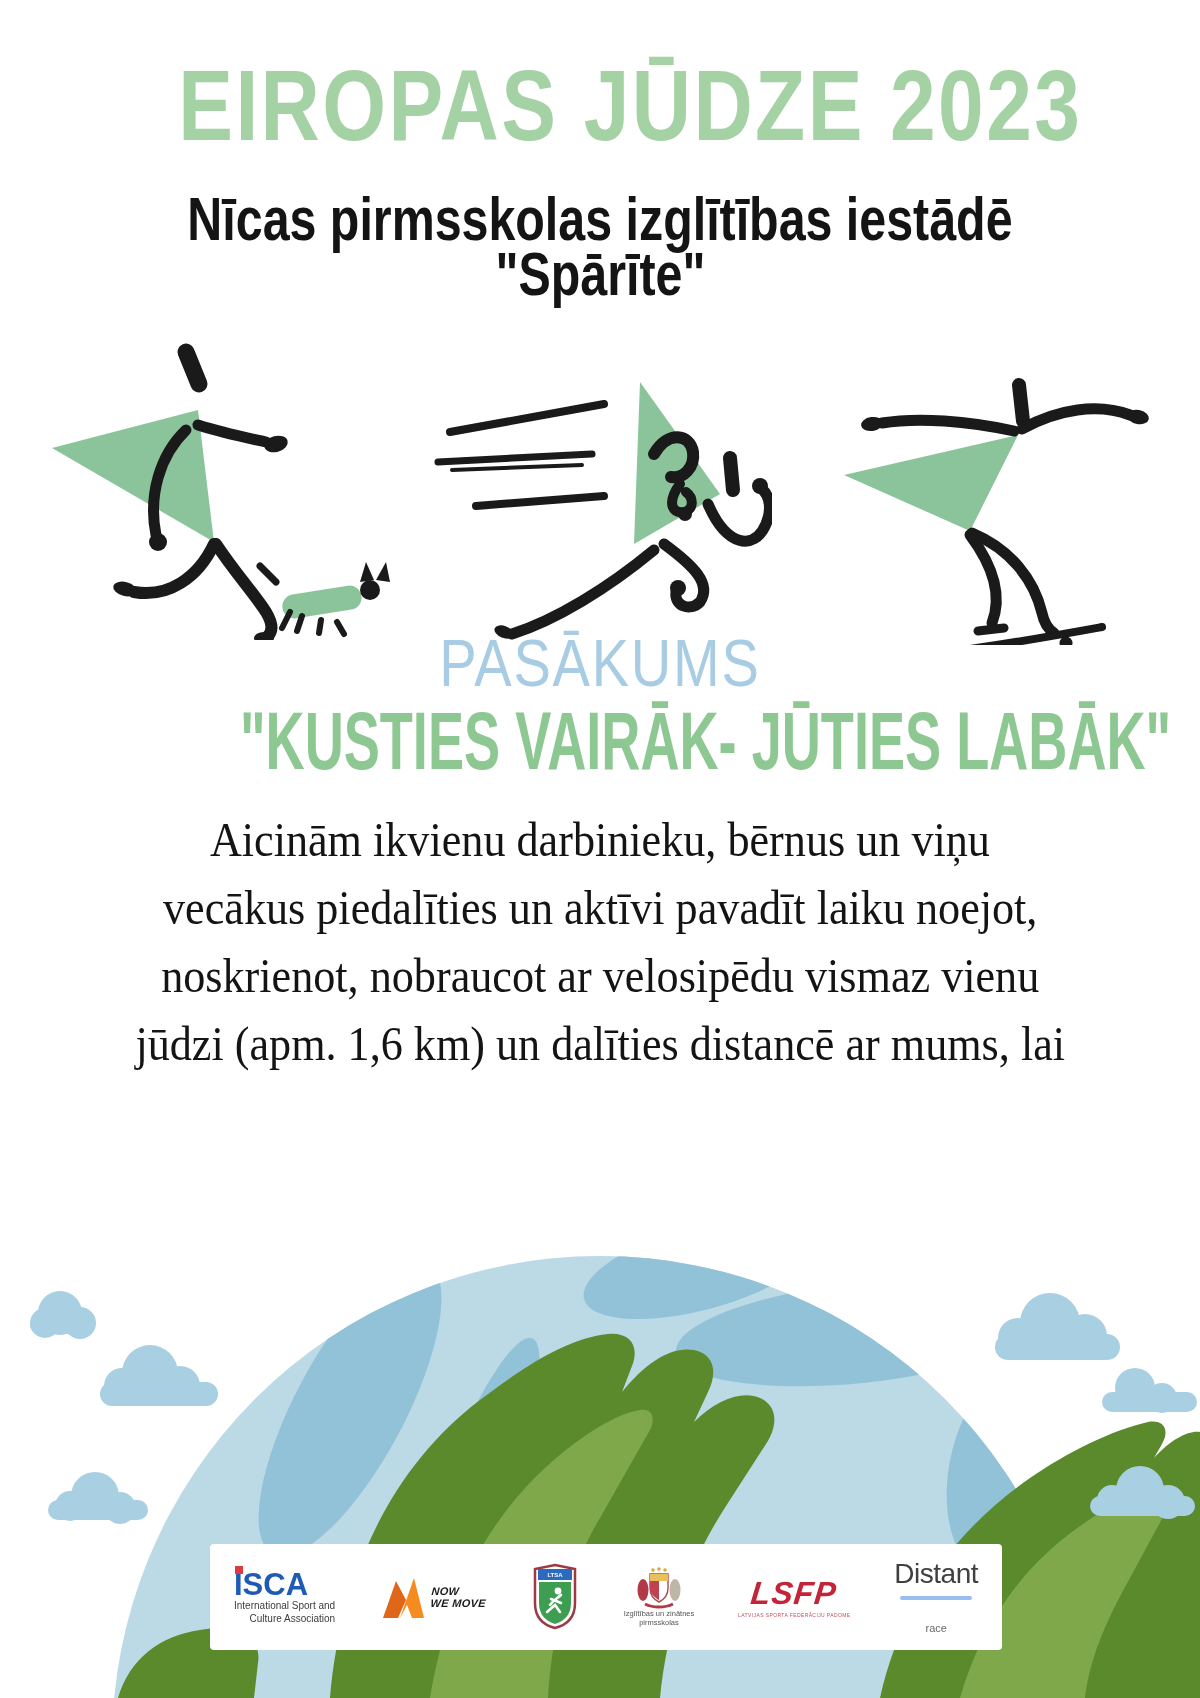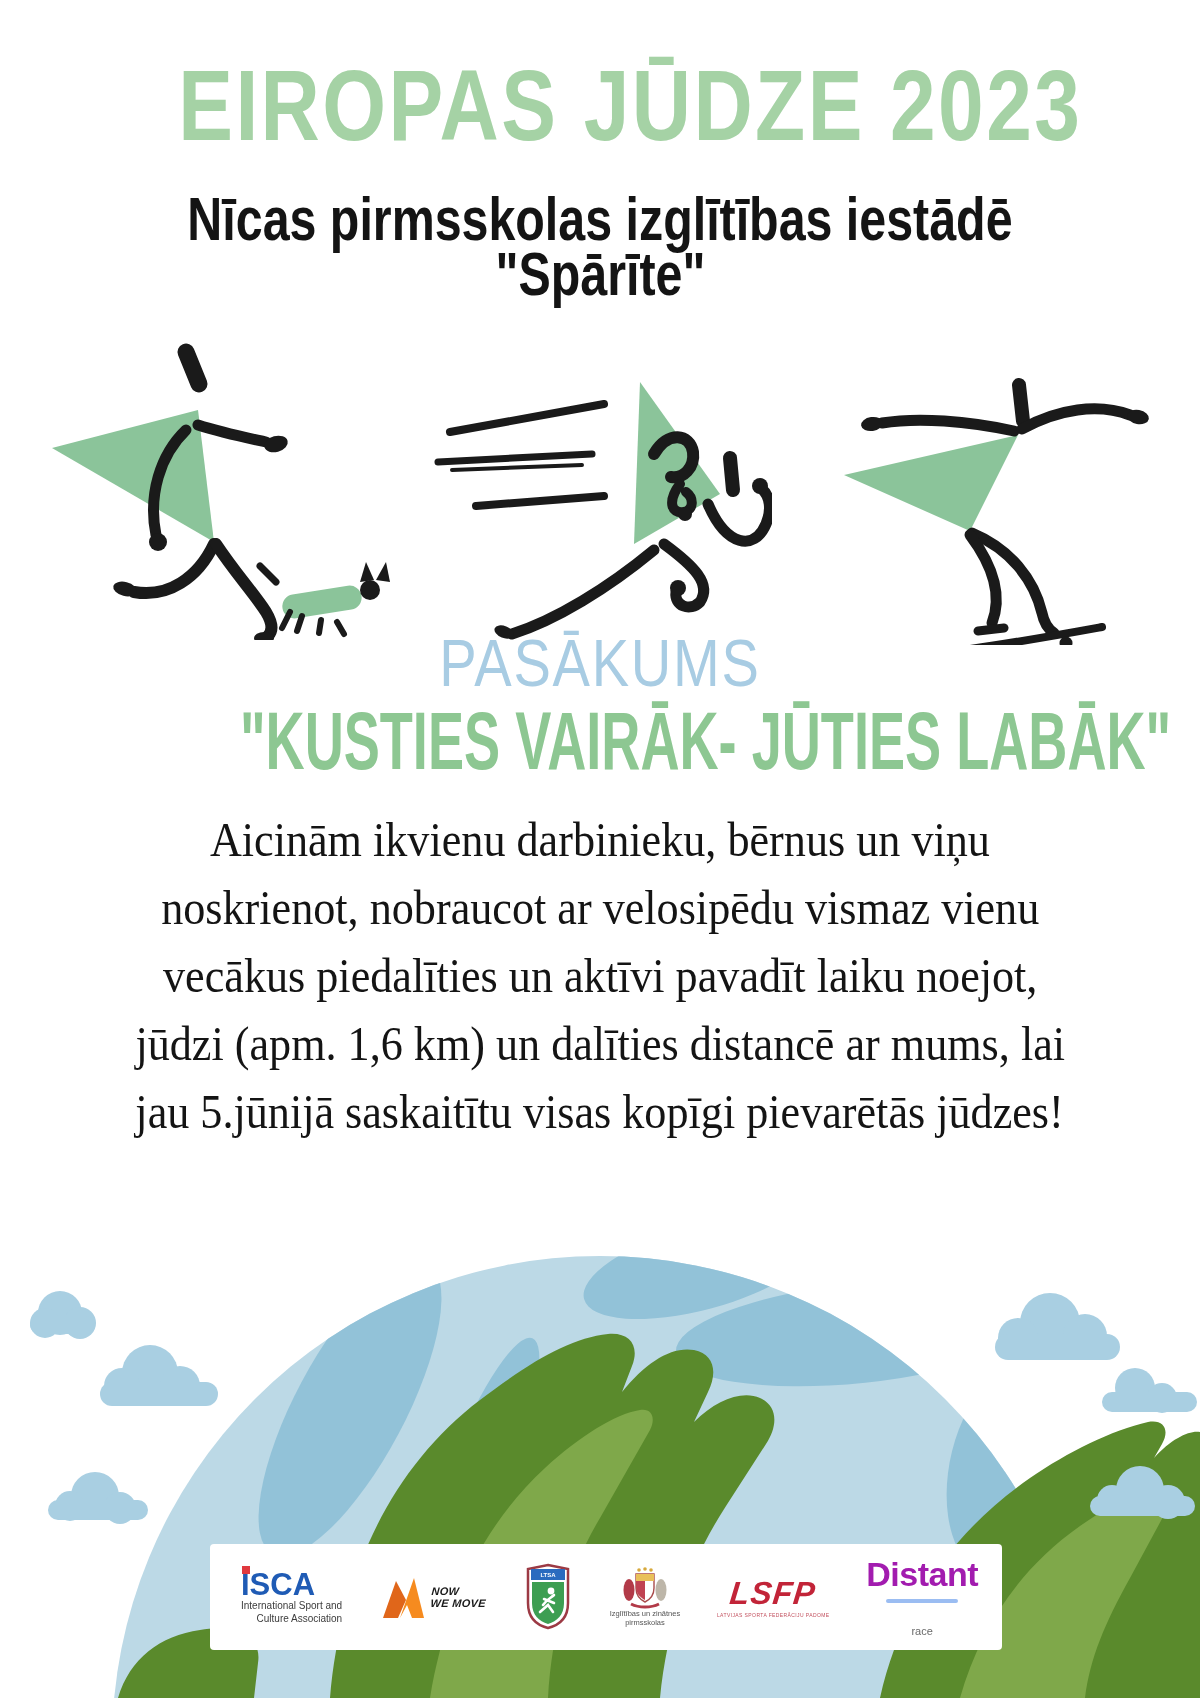--- a/index.html
+++ b/index.html
@@ -29,39 +29,39 @@
   .slogan .cond{transform:scaleX(.66);}
 
   .bodytext{top:806px;font-family:"Liberation Serif",serif;font-size:48px;color:#141414;line-height:68px;}
   .bodytext .cond{transform:scaleX(.92);}
 
   .earth{position:absolute;top:1138px;left:0;}
 
   .logo-bar{position:absolute;left:210px;top:1544px;width:792px;height:106px;background:#ffffff;
             border-radius:4px;display:flex;align-items:center;justify-content:space-between;
             padding:0 24px;box-sizing:border-box;z-index:5;}
-  .logo{display:flex;flex-direction:column;align-items:center;justify-content:center;margin-left:7px;}
+  .logo{display:flex;flex-direction:column;align-items:center;justify-content:center;}
   .logo-cap{font-size:10px;color:#3c3c3c;line-height:1.25;text-align:right;width:100%;}
 
   .logo-isca{align-items:flex-start;}
   .isca-word{position:relative;font-size:31px;font-weight:bold;color:#1f5bb5;letter-spacing:0px;line-height:1;}
   .isca-dot{position:absolute;left:1px;top:-3px;width:8px;height:8px;background:#e0393f;}
 
   .logo-nwm{flex-direction:row;gap:6px;align-items:center;}
   .nwm-text{font-size:11px;font-weight:bold;font-style:italic;color:#1a1a1a;line-height:1.1;
             transform:skewX(-4deg);letter-spacing:.3px;}
 
   .min-cap{font-size:7.5px;color:#555;text-align:center;line-height:1.2;}
 
   .lsfp-word{font-size:32px;font-weight:bold;font-style:italic;color:#c22438;letter-spacing:1px;
              transform:skewX(-6deg);line-height:1;}
   .lsfp-cap{font-size:5px;color:#c2505e;letter-spacing:.4px;margin-top:3px;white-space:nowrap;}
 
   .logo-distant{align-items:flex-start;}
-  .distant-word{font-size:34px;font-weight:bold;color:#a21caf;letter-spacing:-.5px;line-height:1;}
+  .distant-word{font-size:28px;font-weight:normal;color:#404040;letter-spacing:-.5px;line-height:1;}
   .distant-row{display:flex;align-items:center;gap:22px;margin-top:8px;width:100%;flex-direction:column;}
   .distant-line{display:inline-block;width:72px;height:4px;border-radius:2px;background:#9bbdf2;}
   .distant-sub{font-size:11px;color:#6a6a6a;}
 </style>
 </head>
 <body>
 
 <div class="poster">
 
   <div class="centerline title">
@@ -137,24 +137,23 @@
   <div class="centerline kicker">
     <span class="cond">PASĀKUMS</span>
   </div>
 
   <div class="centerline slogan">
     <span class="cond">"KUSTIES VAIRĀK- JŪTIES LABĀK"</span>
   </div>
 
   <div class="centerline bodytext">
     <div><span class="cond">Aicinām ikvienu darbinieku, bērnus un viņu</span></div>
+    <div><span class="cond">vecākus piedalīties un aktīvi pavadīt laiku noejot,</span></div>
     <div><span class="cond">noskrienot, nobraucot ar velosipēdu vismaz vienu</span></div>
-    <div><span class="cond">vecākus piedalīties un aktīvi pavadīt laiku noejot,</span></div>
     <div><span class="cond">jūdzi (apm. 1,6 km) un dalīties distancē ar mums, lai</span></div>
-    <div><span class="cond">jau 5.jūnijā saskaitītu visas kopīgi pievarētās jūdzes!</span></div>
   </div>
 
   <svg class="earth" width="1200" height="560" viewBox="0 0 1200 560">
     <defs>
       <clipPath id="globeClip">
           <circle cx="600" cy="606" r="488"></circle>
         </clipPath>
     </defs>
     <circle cx="600" cy="606" r="488" fill="#bcd9e6"></circle>
     <g clip-path="url(#globeClip)" fill="#92c2d8">

